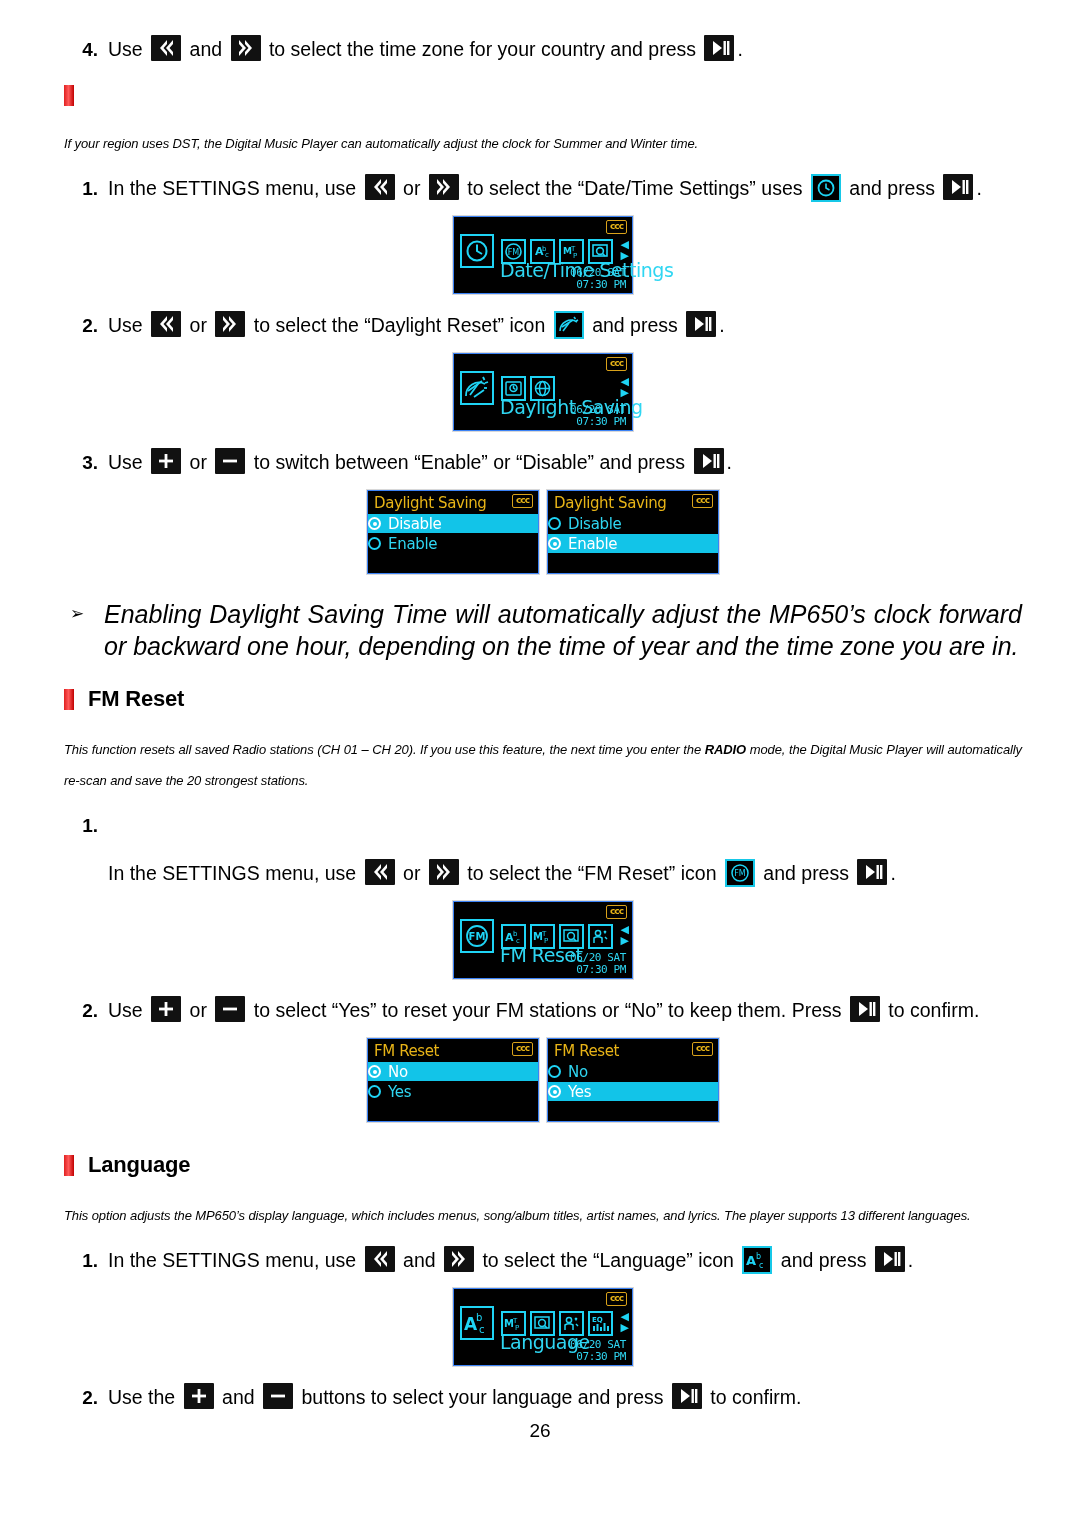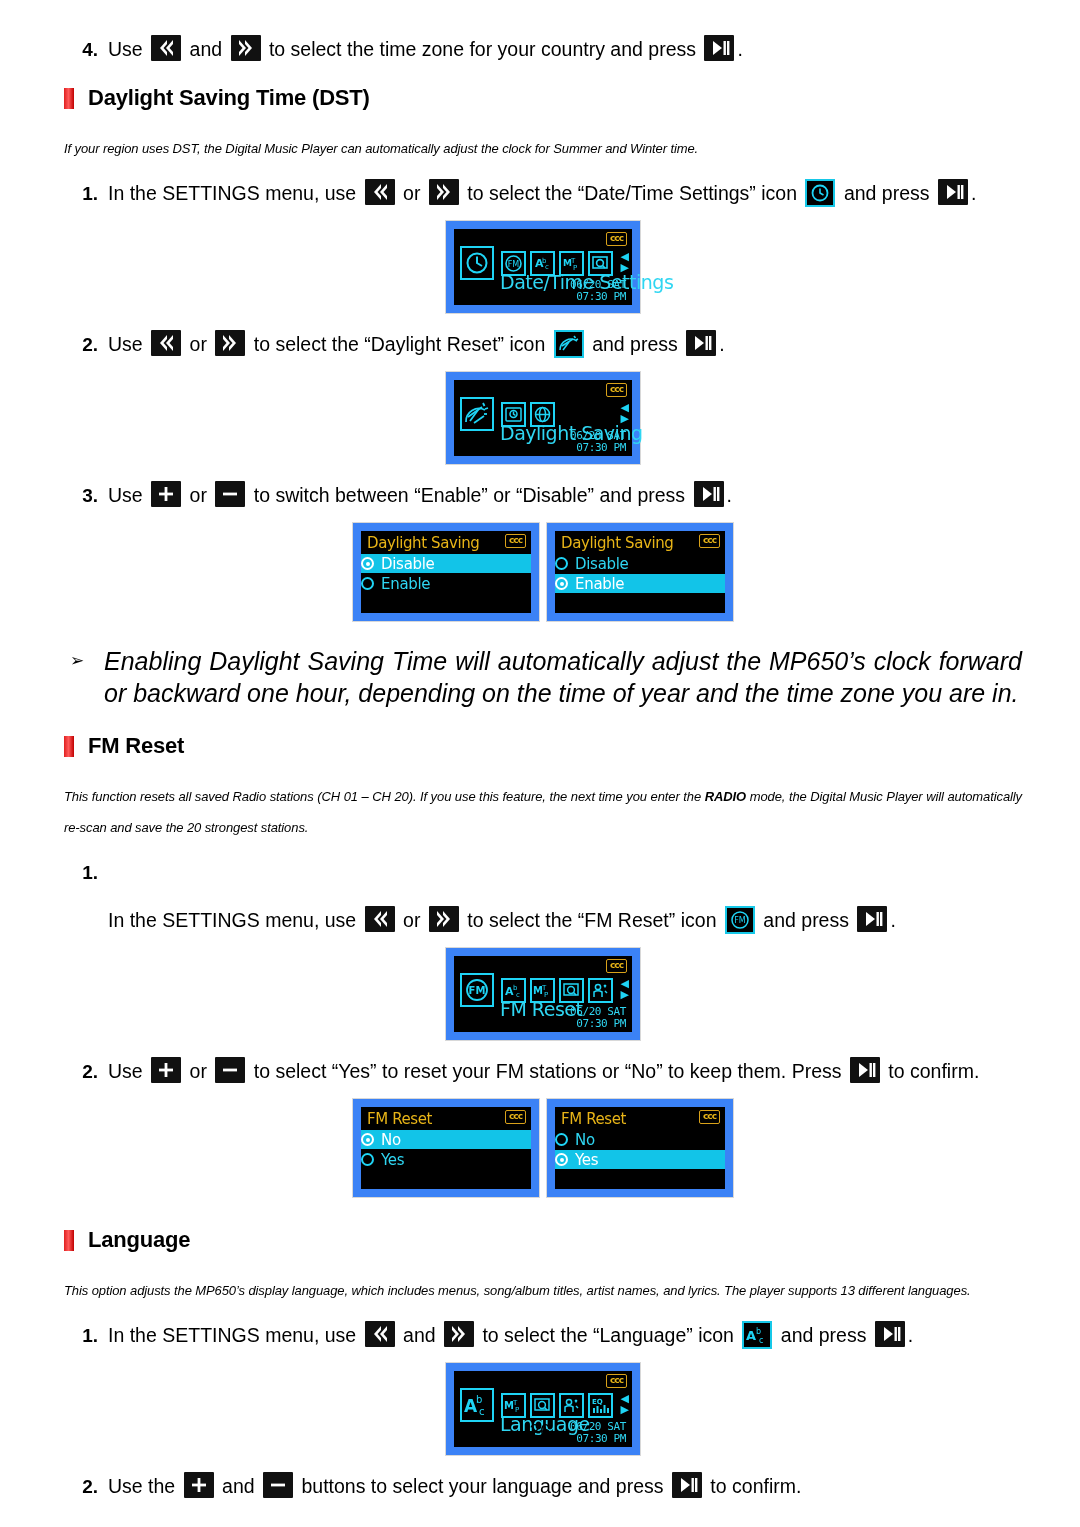--- a/index.html
+++ b/index.html
@@ -128,21 +128,21 @@
   }
 
   
   .shotrow {
     display: flex;
     justify-content: center;
     gap: 8px;
   }
   .lcd {
     background: #000000;
-    border: 8px solid #3b82f6;
+    border: 1px solid #3b82f6;
     outline: 1px solid #d8d8d8;
     position: relative;
     box-sizing: content-box;
   }
   .lcd-menu {
     width: 172px;
     height: 72px;
     padding: 2px 3px;
   }
   .lcd-list {
@@ -329,21 +329,20 @@
               </g>
             </svg>
       </span><span>.</span>
     </div>
   </div>
 
   <div class="spacer-20"></div>
 
   <div class="heading">
     <span class="bullet"></span>
-    <span>Daylight Saving Time (DST)</span>
   </div>
 
   <div class="spacer-16"></div>
 
   <p class="para">If your region uses DST, the Digital Music Player can automatically adjust the clock for Summer and Winter time.</p>
 
   <div class="spacer-8"></div>
 
   <div class="step">
     <div class="num">1.</div>
@@ -359,21 +358,21 @@
       </span>
       <span>or</span>
       <span class="key">
         <svg width="30" height="26" viewBox="0 0 30 26">
               <g fill="#fff">
                 <path d="M8 5 L15 13 L8 21 L8 17 L11.5 13 L8 9 Z"></path>
                 <path d="M14 5 L21 13 L14 21 L14 17 L17.5 13 L14 9 Z"></path>
               </g>
             </svg>
       </span>
-      <span>to select the “Date/Time Settings” icon</span>
+      <span>to select the “Date/Time Settings” uses</span>
       <span class="iconbox">
         <svg width="26" height="24" viewBox="0 0 26 24">
               <g stroke="#1fd4f5" stroke-width="1.8" fill="none">
                 <circle cx="13" cy="12" r="7.5"></circle>
                 <path d="M13 7.5 L13 12 L16.5 14" stroke-width="1.6"></path>
               </g>
             </svg>
       </span>
       <span>and press</span>
       <span class="key">

